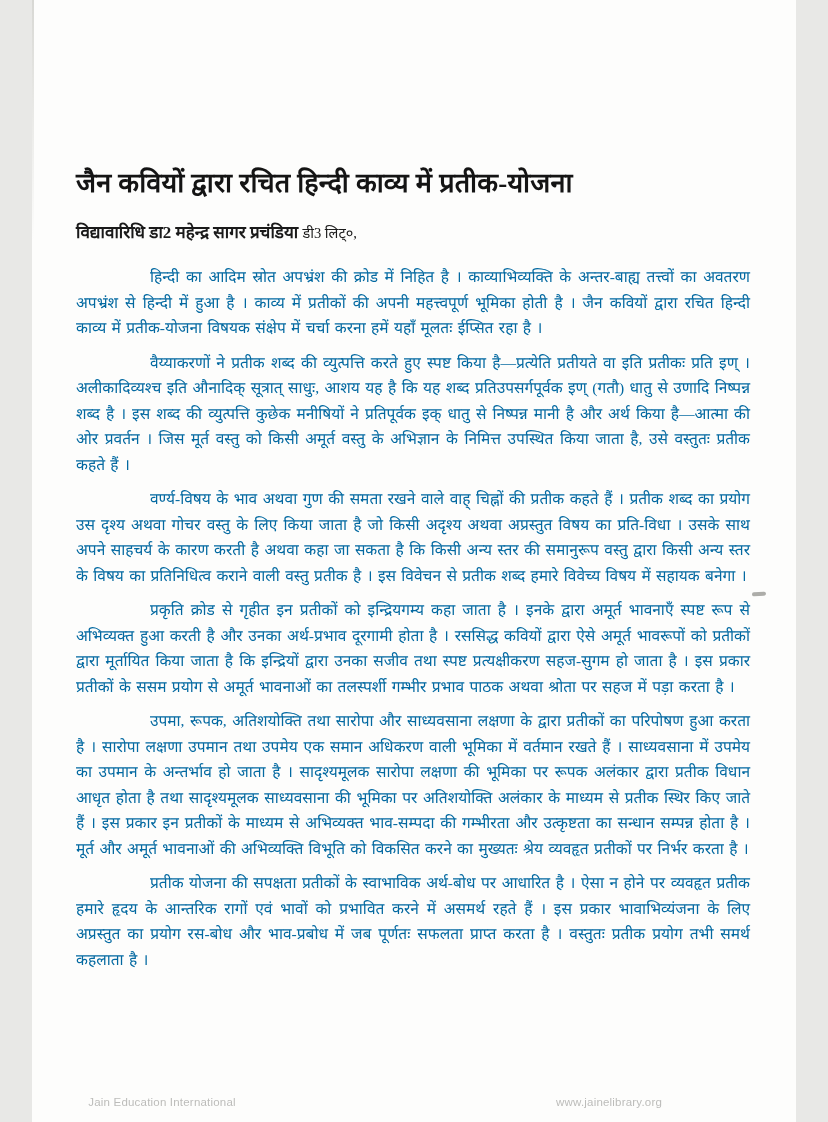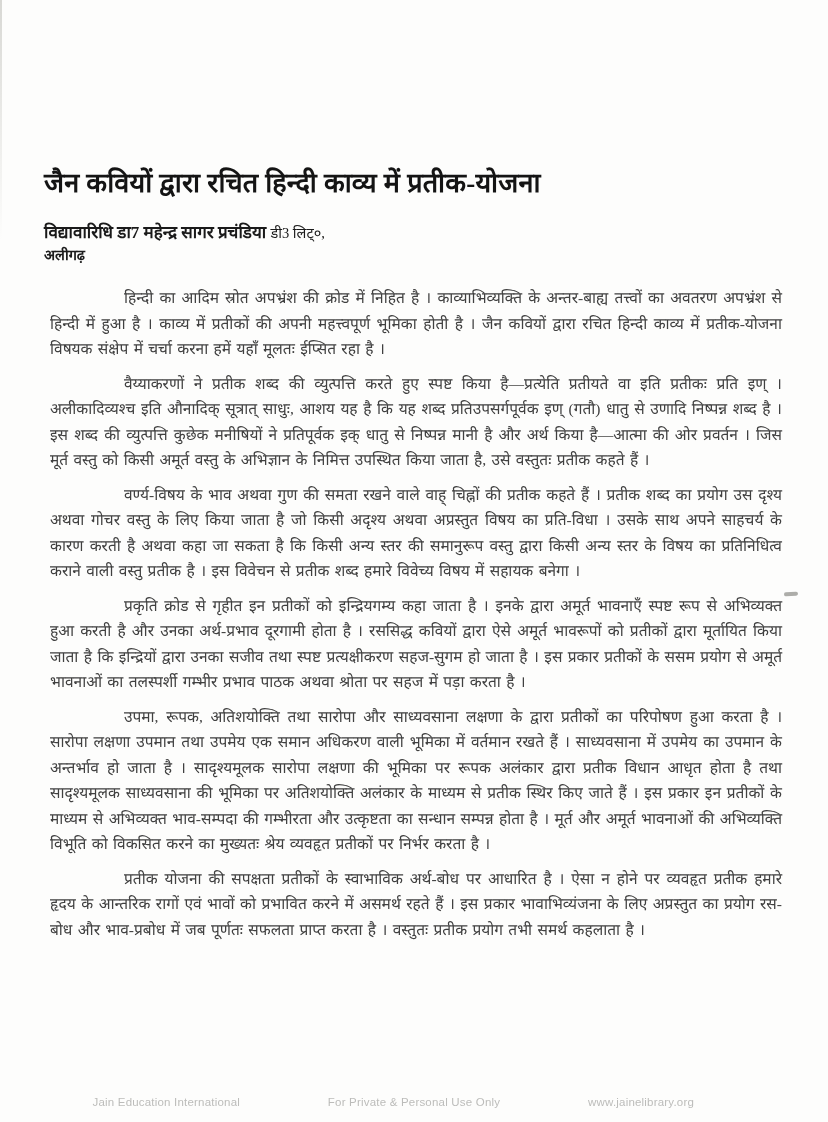--- a/index.html
+++ b/index.html
@@ -2,21 +2,21 @@
 <html lang="hi"><head>
 <meta charset="utf-8">
 <style>
   html, body {
     margin: 0;
     padding: 0;
     background: #e8e8e6;
   }
   .page {
     position: relative;
-    width: 828px;
+    width: 764px;
     height: 1122px;
     margin: 0 auto;
     background: #fdfdfc;
     overflow: hidden;
     font-family: "Liberation Serif", "DejaVu Serif", serif;
     color: #1c1c1c;
   }
   
   .scan-edge {
     position: absolute;
@@ -65,72 +65,70 @@
   .place {
     font-size: 14.5px;
     line-height: 20px;
     font-weight: 700;
     margin-top: 1px;
   }
   .body-text {
     margin-top: 20px;
   }
   .body-text p {
-    margin: 0 0 9px 6px;
+    margin: 0 0 9px 0;
     font-size: 15.5px;
     line-height: 25.5px;
     text-align: justify;
     text-indent: 74px;
     word-spacing: 1.5px;
-    color: #404040;
+    color: #0369a1;
   }
   .footer {
     position: absolute;
     left: 20px;
     right: 20px;
     bottom: 14px;
     display: flex;
     justify-content: space-between;
     align-items: baseline;
     font-family: "Liberation Sans", "DejaVu Sans", sans-serif;
     font-size: 11.5px;
     color: #bcbcba;
     letter-spacing: .2px;
   }
   .footer .f-center { text-align: center; flex: 1; }
-  .footer .f-left  { width: 220px; text-align: right; }
+  .footer .f-left  { width: 220px; text-align: center; }
   .footer .f-right { width: 220px; text-align: left; }
 </style>
 </head>
 <body>
 
 <div class="page">
 
   <div class="scan-edge"></div>
   <div class="scan-smudge"></div>
 
   <div class="content">
     <h1 class="title">जैन कवियों द्वारा रचित हिन्दी काव्य में प्रतीक-योजना</h1>
 
     <div class="byline">
-      <span>विद्यावारिधि डा7 महेन्द्र सागर प्रचंडिया</span>
+      <span>विद्यावारिधि डा2 महेन्द्र सागर प्रचंडिया</span>
       <span class="degree">डी3 लिट्०,</span>
     </div>
 
-    <div class="place">अलीगढ़</div>
 
     <div class="body-text">
         <p>हिन्दी का आदिम स्रोत अपभ्रंश की क्रोड में निहित है ।  काव्याभिव्यक्ति के  अन्तर-बाह्य तत्त्वों का  अवतरण अपभ्रंश से हिन्दी में हुआ है ।  काव्य में प्रतीकों की अपनी महत्त्वपूर्ण भूमिका होती है ।  जैन कवियों द्वारा  रचित हिन्दी काव्य में प्रतीक-योजना विषयक संक्षेप में चर्चा करना हमें यहाँ मूलतः ईप्सित रहा है ।</p>
         <p>वैय्याकरणों ने प्रतीक शब्द की व्युत्पत्ति करते हुए स्पष्ट किया है—प्रत्येति प्रतीयते वा इति प्रतीकः प्रति इण् । अलीकादिव्यश्च इति  औनादिक् सूत्रात् साधुः,  आशय  यह है  कि यह  शब्द प्रतिउपसर्गपूर्वक इण्  (गतौ)  धातु से उणादि निष्पन्न शब्द है ।  इस शब्द की व्युत्पत्ति  कुछेक मनीषियों ने  प्रतिपूर्वक इक्  धातु से  निष्पन्न मानी है और अर्थ किया है—आत्मा की  ओर प्रवर्तन ।  जिस मूर्त वस्तु को किसी अमूर्त वस्तु के  अभिज्ञान के  निमित्त उपस्थित किया जाता है, उसे वस्तुतः प्रतीक कहते हैं ।</p>
         <p>वर्ण्य-विषय के भाव अथवा गुण की  समता रखने वाले वाह्  चिह्नों की  प्रतीक कहते हैं ।  प्रतीक  शब्द का प्रयोग उस दृश्य अथवा  गोचर वस्तु के  लिए किया जाता है  जो किसी अदृश्य  अथवा अप्रस्तुत  विषय का  प्रति-विधा । उसके साथ अपने साहचर्य के कारण करती है  अथवा कहा जा सकता है  कि किसी अन्य स्तर की  समानुरूप वस्तु  द्वारा किसी अन्य  स्तर के  विषय का  प्रतिनिधित्व  कराने वाली  वस्तु प्रतीक है ।  इस विवेचन से  प्रतीक शब्द हमारे विवेच्य विषय में सहायक बनेगा ।</p>
         <p>प्रकृति क्रोड से  गृहीत इन प्रतीकों को  इन्द्रियगम्य कहा जाता है ।  इनके द्वारा अमूर्त  भावनाएँ स्पष्ट  रूप से अभिव्यक्त हुआ करती है   और उनका  अर्थ-प्रभाव दूरगामी  होता है ।  रससिद्ध कवियों  द्वारा ऐसे  अमूर्त भावरूपों को प्रतीकों द्वारा मूर्तायित किया जाता है  कि इन्द्रियों द्वारा  उनका सजीव तथा  स्पष्ट  प्रत्यक्षीकरण  सहज-सुगम हो  जाता है ।  इस प्रकार प्रतीकों के ससम प्रयोग से अमूर्त भावनाओं का  तलस्पर्शी गम्भीर  प्रभाव पाठक अथवा  श्रोता पर सहज में पड़ा करता है ।</p>
         <p>उपमा, रूपक,  अतिशयोक्ति तथा  सारोपा और  साध्यवसाना  लक्षणा के  द्वारा प्रतीकों का  परिपोषण हुआ करता है । सारोपा लक्षणा उपमान तथा उपमेय एक समान अधिकरण वाली भूमिका में  वर्तमान रखते हैं ।  साध्यवसाना में उपमेय का  उपमान के  अन्तर्भाव हो जाता है ।  सादृश्यमूलक सारोपा  लक्षणा की  भूमिका पर  रूपक अलंकार  द्वारा प्रतीक विधान आधृत होता है  तथा सादृश्यमूलक साध्यवसाना की  भूमिका पर अतिशयोक्ति अलंकार के  माध्यम से प्रतीक स्थिर किए जाते हैं ।  इस प्रकार  इन प्रतीकों के  माध्यम से  अभिव्यक्त भाव-सम्पदा की  गम्भीरता और  उत्कृष्टता का सन्धान सम्पन्न होता है ।  मूर्त और अमूर्त  भावनाओं की  अभिव्यक्ति विभूति को  विकसित करने का  मुख्यतः श्रेय व्यवहृत प्रतीकों पर निर्भर करता है ।</p>
         <p>प्रतीक योजना की  सपक्षता प्रतीकों के  स्वाभाविक अर्थ-बोध पर  आधारित है ।  ऐसा न  होने पर  व्यवहृत प्रतीक हमारे हृदय के  आन्तरिक रागों एवं  भावों को  प्रभावित करने में  असमर्थ रहते हैं ।  इस प्रकार भावाभिव्यंजना के लिए अप्रस्तुत का प्रयोग रस-बोध और  भाव-प्रबोध में  जब पूर्णतः सफलता प्राप्त करता है । वस्तुतः प्रतीक प्रयोग तभी समर्थ कहलाता है ।</p>
       </div>
   </div>
 
   <div class="footer">
     <span class="f-left">Jain Education International</span>
-    <span class="f-center">For Private &amp; Personal Use Only</span>
     <span class="f-right">www.jainelibrary.org</span>
   </div>
 
 </div>
 
 </body></html>

